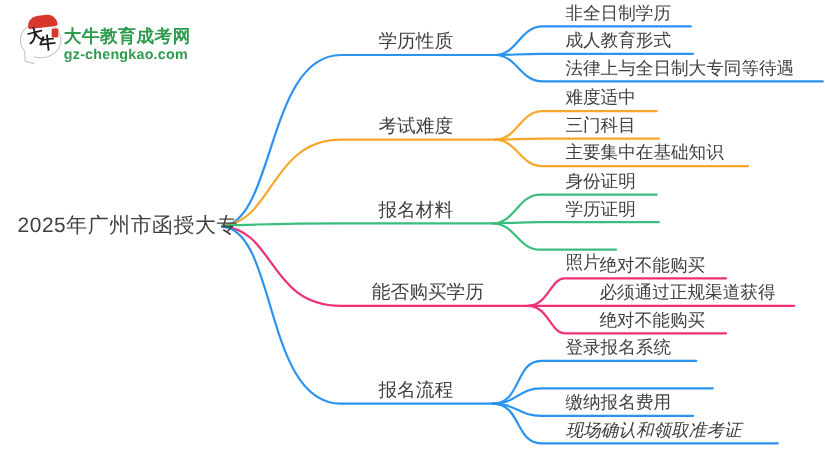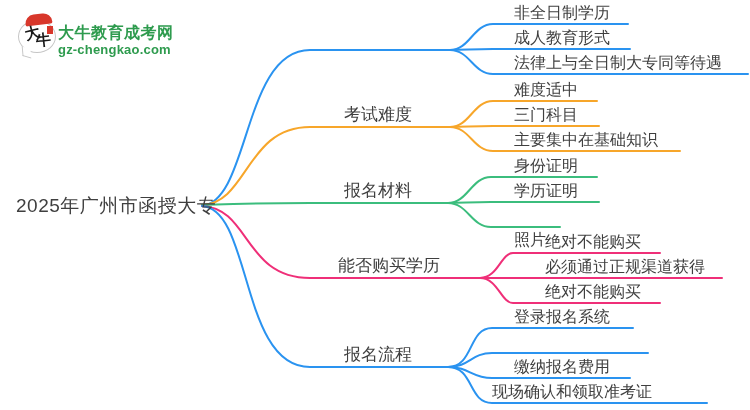--- a/index.html
+++ b/index.html
@@ -85,20 +85,21 @@
     <div class="logo-cap"></div>
     <span class="icon-char c1">大</span>
     <span class="icon-char c2">牛</span>
     <div class="logo-seal"></div>
     <div class="logo-title" style="color:#2e9b4e;">大牛教育成考网</div>
     <div class="logo-sub" style="color:#2e9b4e;">gz-chengkao.com</div>
   </div>
 
   <div class="label root-label" style="left:16px; top:194px;">2025年广州市函授大专</div>
 
+  <div class="label branch-label" style="left:260px; width:152px; top:27px;">学历性质</div>
   <div class="label branch-label" style="left:260px; width:152px; top:104px;">考试难度</div>
   <div class="label branch-label" style="left:260px; width:152px; top:180px;">报名材料</div>
   <div class="label branch-label" style="left:260px; width:180px; top:255px;">能否购买学历</div>
   <div class="label branch-label" style="left:260px; width:152px; top:344px;">报名流程</div>
 
   <div class="label leaf-label" style="left:514px; top:3px;">非全日制学历</div>
   <div class="label leaf-label" style="left:514px; top:28px;">成人教育形式</div>
   <div class="label leaf-label" style="left:514px; top:80px;">难度适中</div>
 
   <div class="label leaf-label" style="left:514px; top:53px;">法律上与全日制大专同等待遇</div>
@@ -108,15 +109,15 @@
   <div class="label leaf-label" style="left:514px; top:156px;">身份证明</div>
   <div class="label leaf-label" style="left:514px; top:181px;">学历证明</div>
   <div class="label leaf-label" style="left:514px; top:206px;margin-top:24px;">照片</div>
 
   <div class="label leaf-label" style="left:545px; top:232px;">绝对不能购买</div>
   <div class="label leaf-label" style="left:545px; top:257px;">必须通过正规渠道获得</div>
   <div class="label leaf-label" style="left:545px; top:282px;">绝对不能购买</div>
 
   <div class="label leaf-label" style="left:514px; top:307px;">登录报名系统</div>
   <div class="label leaf-label" style="left:514px; top:357px;">缴纳报名费用</div>
-  <div class="label leaf-label" style="left:492px; top:382px;">现场确认和领取准考证</div>
+  <div class="label leaf-label" style="left:514px; top:382px;font-style:italic;">现场确认和领取准考证</div>
 
 </div>
 
 </body></html>

